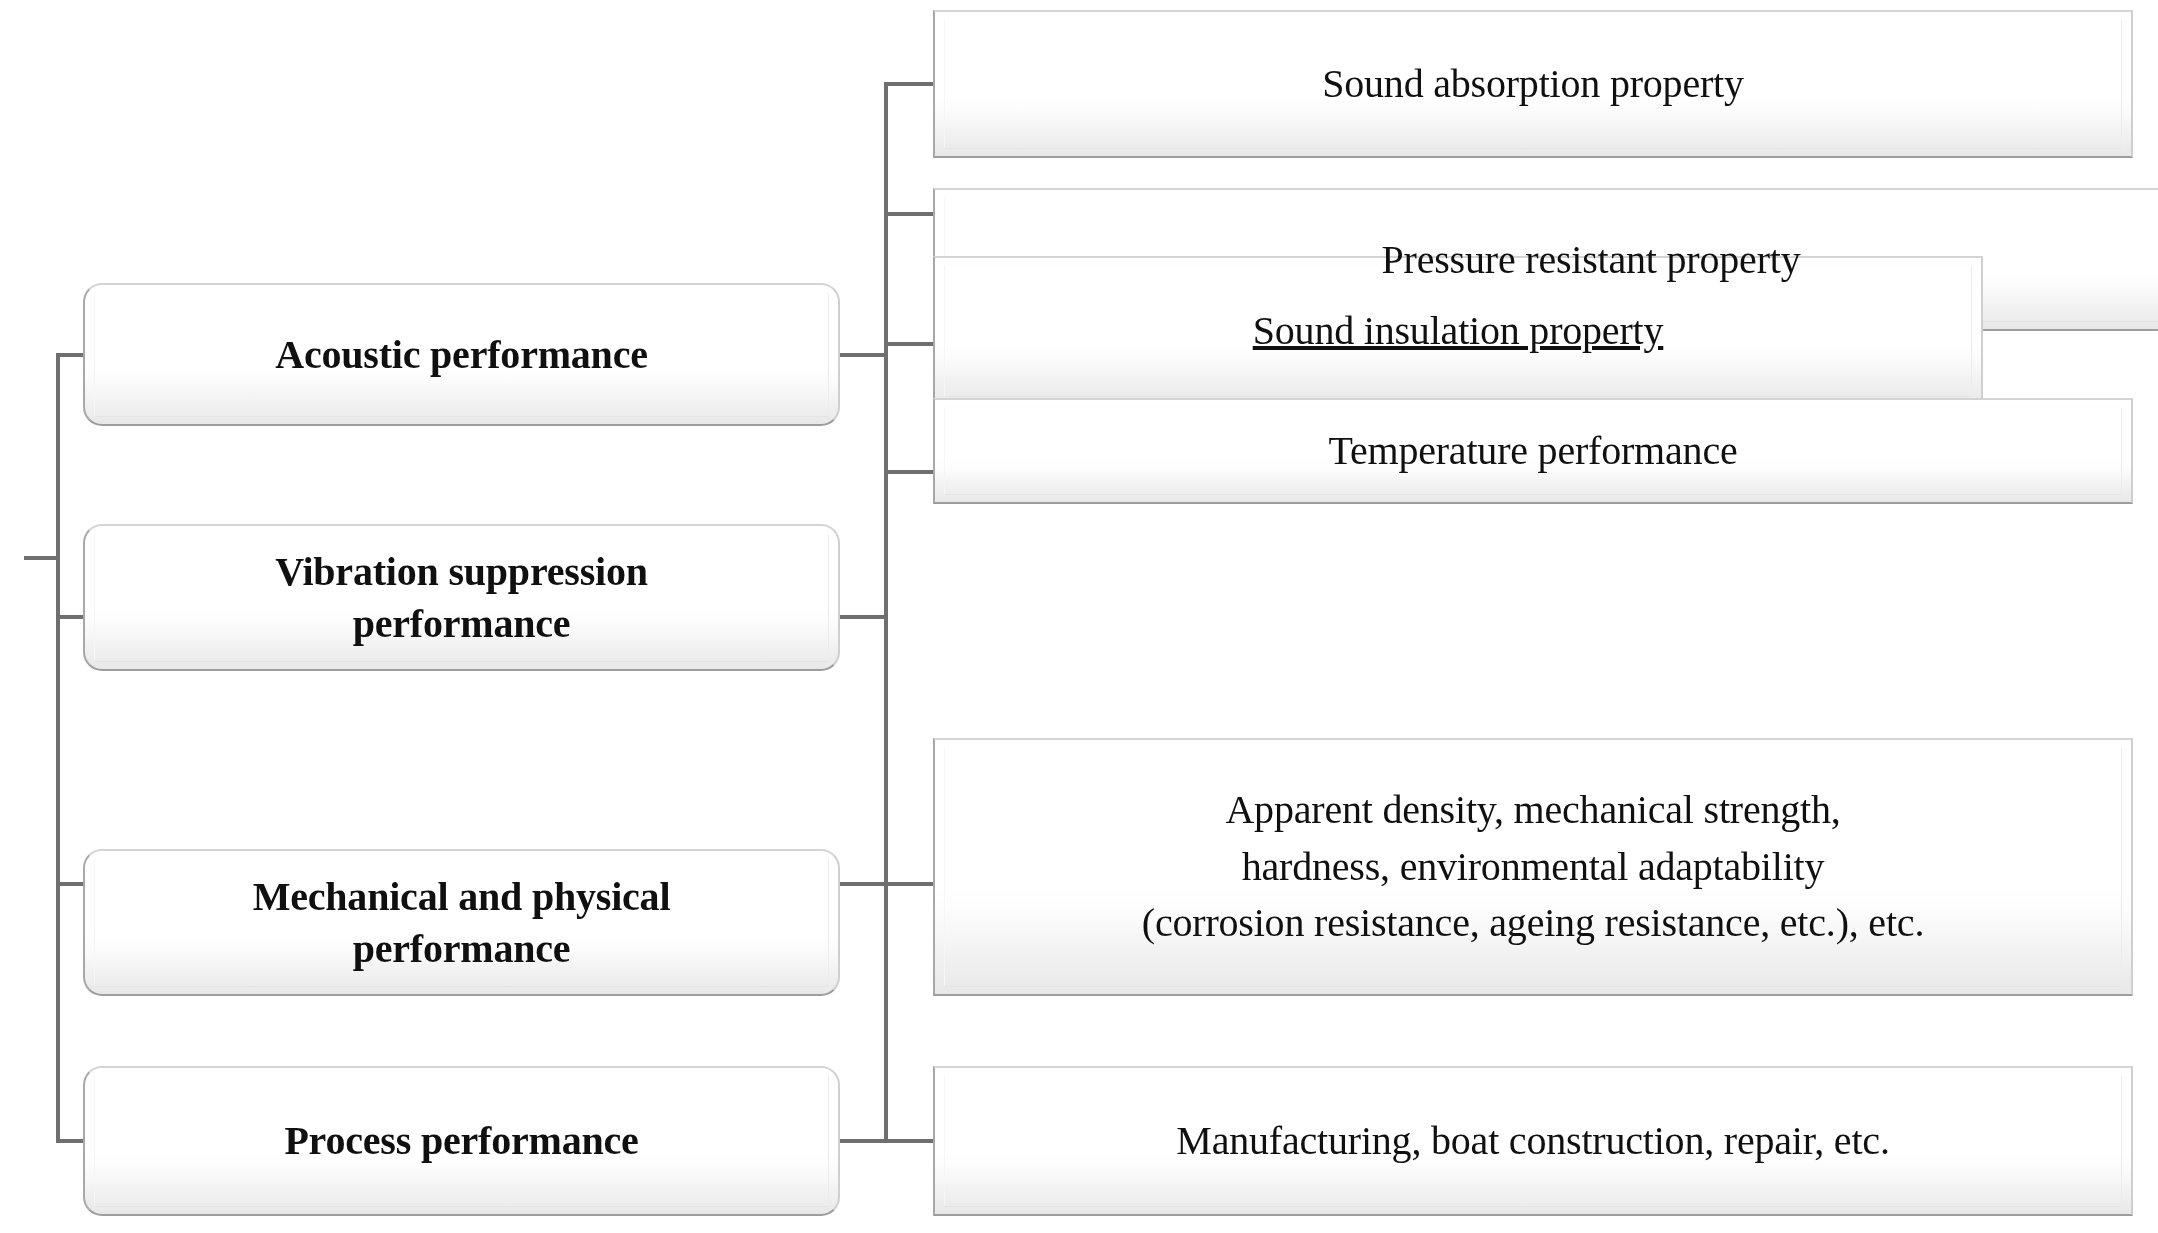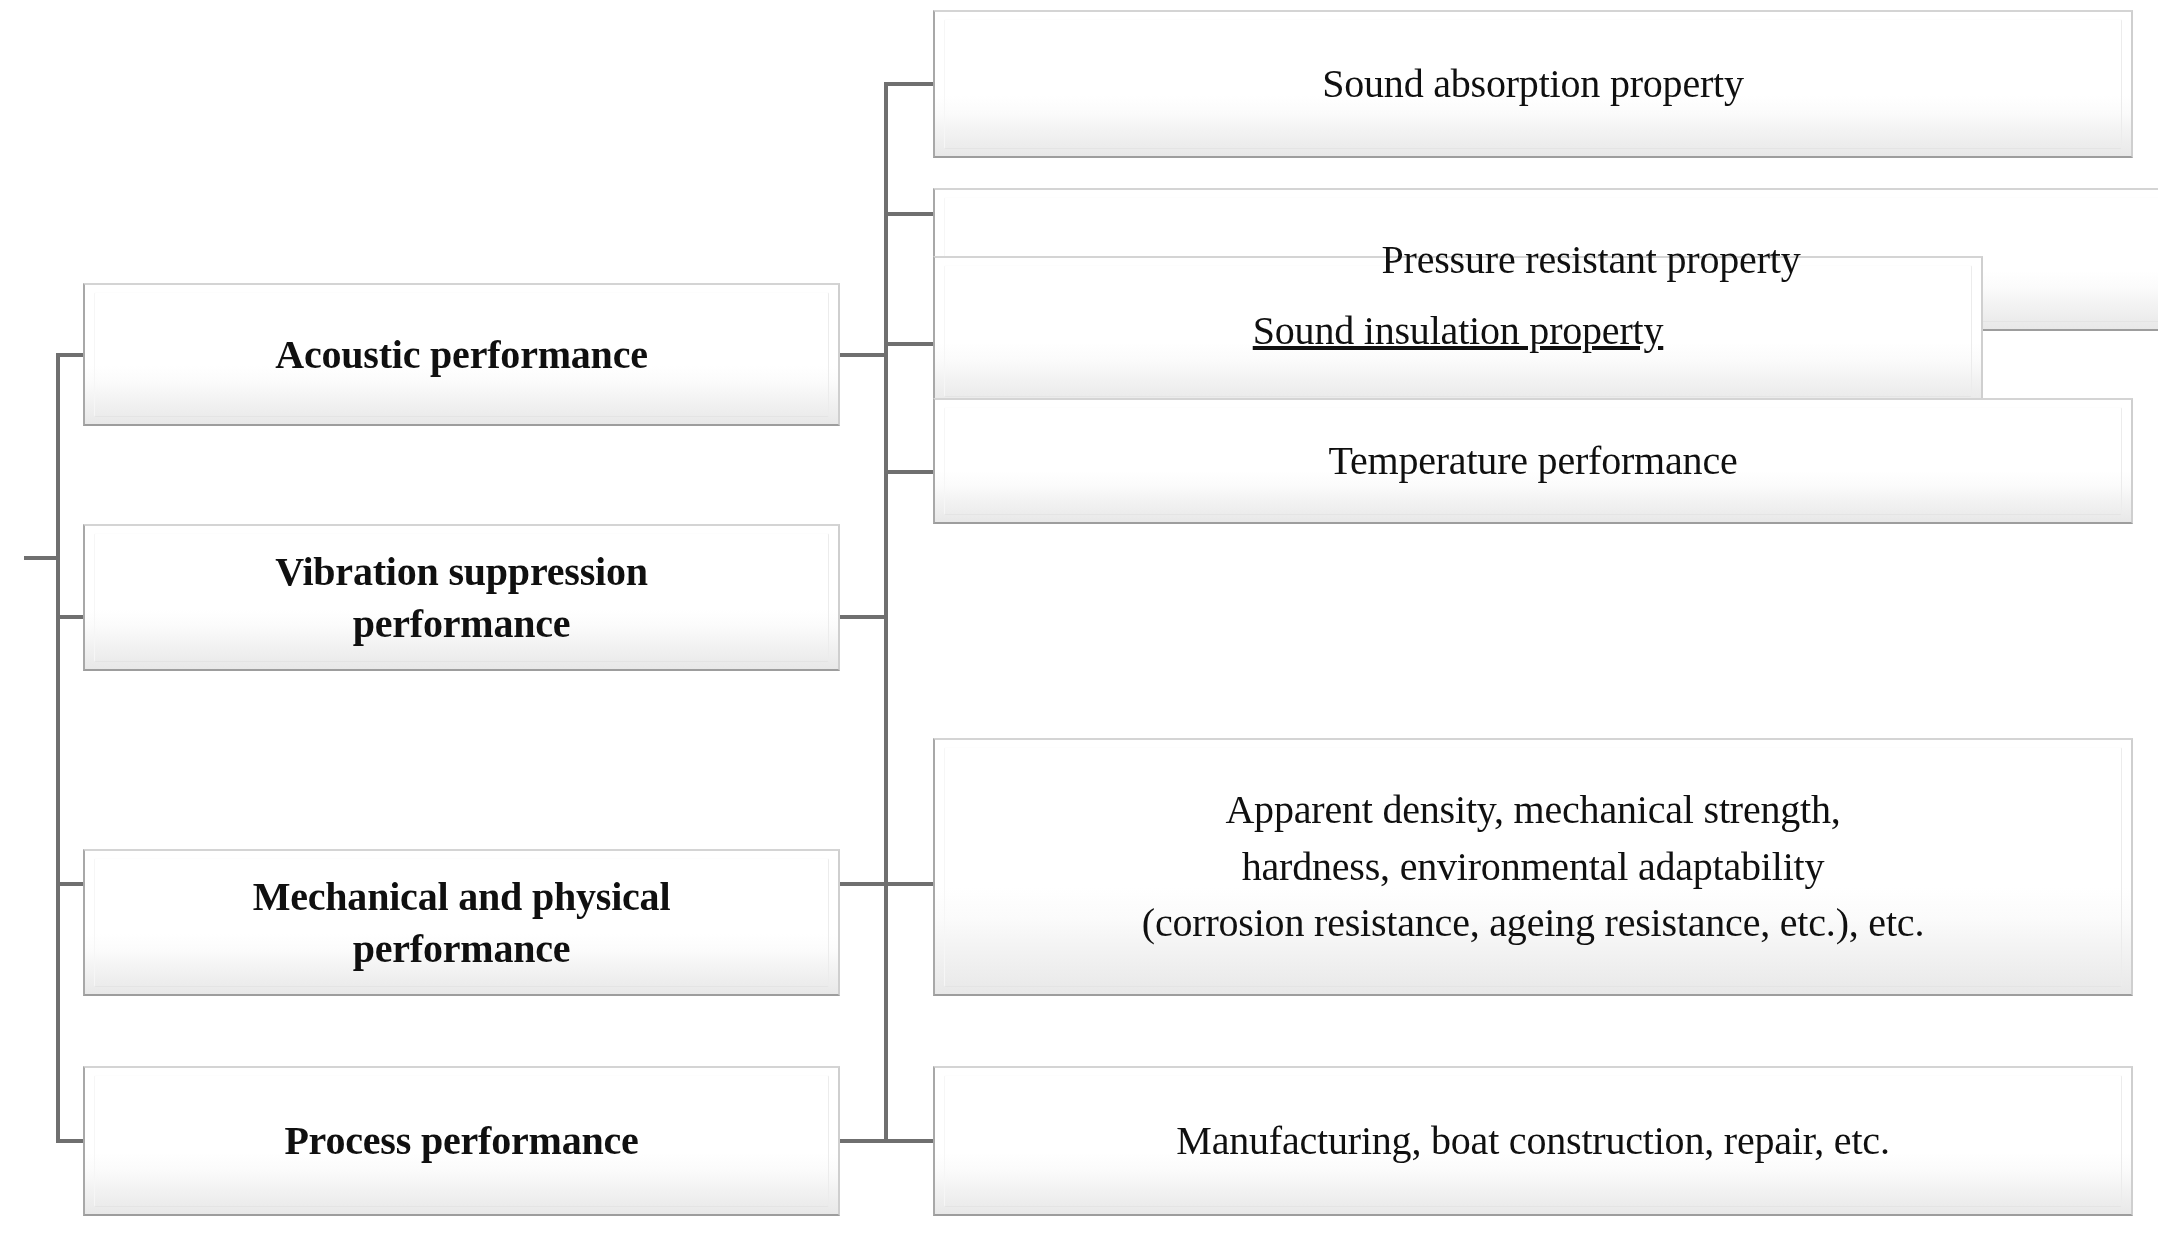--- a/index.html
+++ b/index.html
@@ -68,20 +68,21 @@
     z-index: 2;
     padding: 0 14px;
     line-height: 1.30;
     width: 100%;
   }
 
   .box.left {
     font-weight: bold;
     font-size: 40px;
     letter-spacing: -0.2px;
+    border-radius: 19px;
   }
   .box.right {
     font-weight: normal;
     font-size: 40px;
     letter-spacing: -0.2px;
   }
   .box.right.multiline .txt { line-height: 1.42; }
 </style>
 </head>
 <body>
@@ -132,21 +133,21 @@
   </div>
 
   <div class="box right" style="left:933px; top:188px; width:1316px; height:143px;">
     <span class="txt">Pressure resistant property</span>
   </div>
 
   <div class="box right" style="left:933px; top:256px; width:1050px; height:150px;text-decoration:underline;">
     <span class="txt">Sound insulation property</span>
   </div>
 
-  <div class="box right" style="left:933px; top:398px; width:1200px; height:126px;">
+  <div class="box right" style="left:933px; top:398px; width:1200px; height:106px;">
     <span class="txt">Temperature performance</span>
   </div>
 
   <div class="box right multiline" style="left:933px; top:738px; width:1200px; height:258px; white-space:pre-line;">
     <span class="txt">Apparent density, mechanical strength,
 hardness, environmental adaptability
 (corrosion resistance, ageing resistance, etc.), etc.</span>
   </div>
 
   <div class="box right" style="left:933px; top:1066px; width:1200px; height:150px;">

